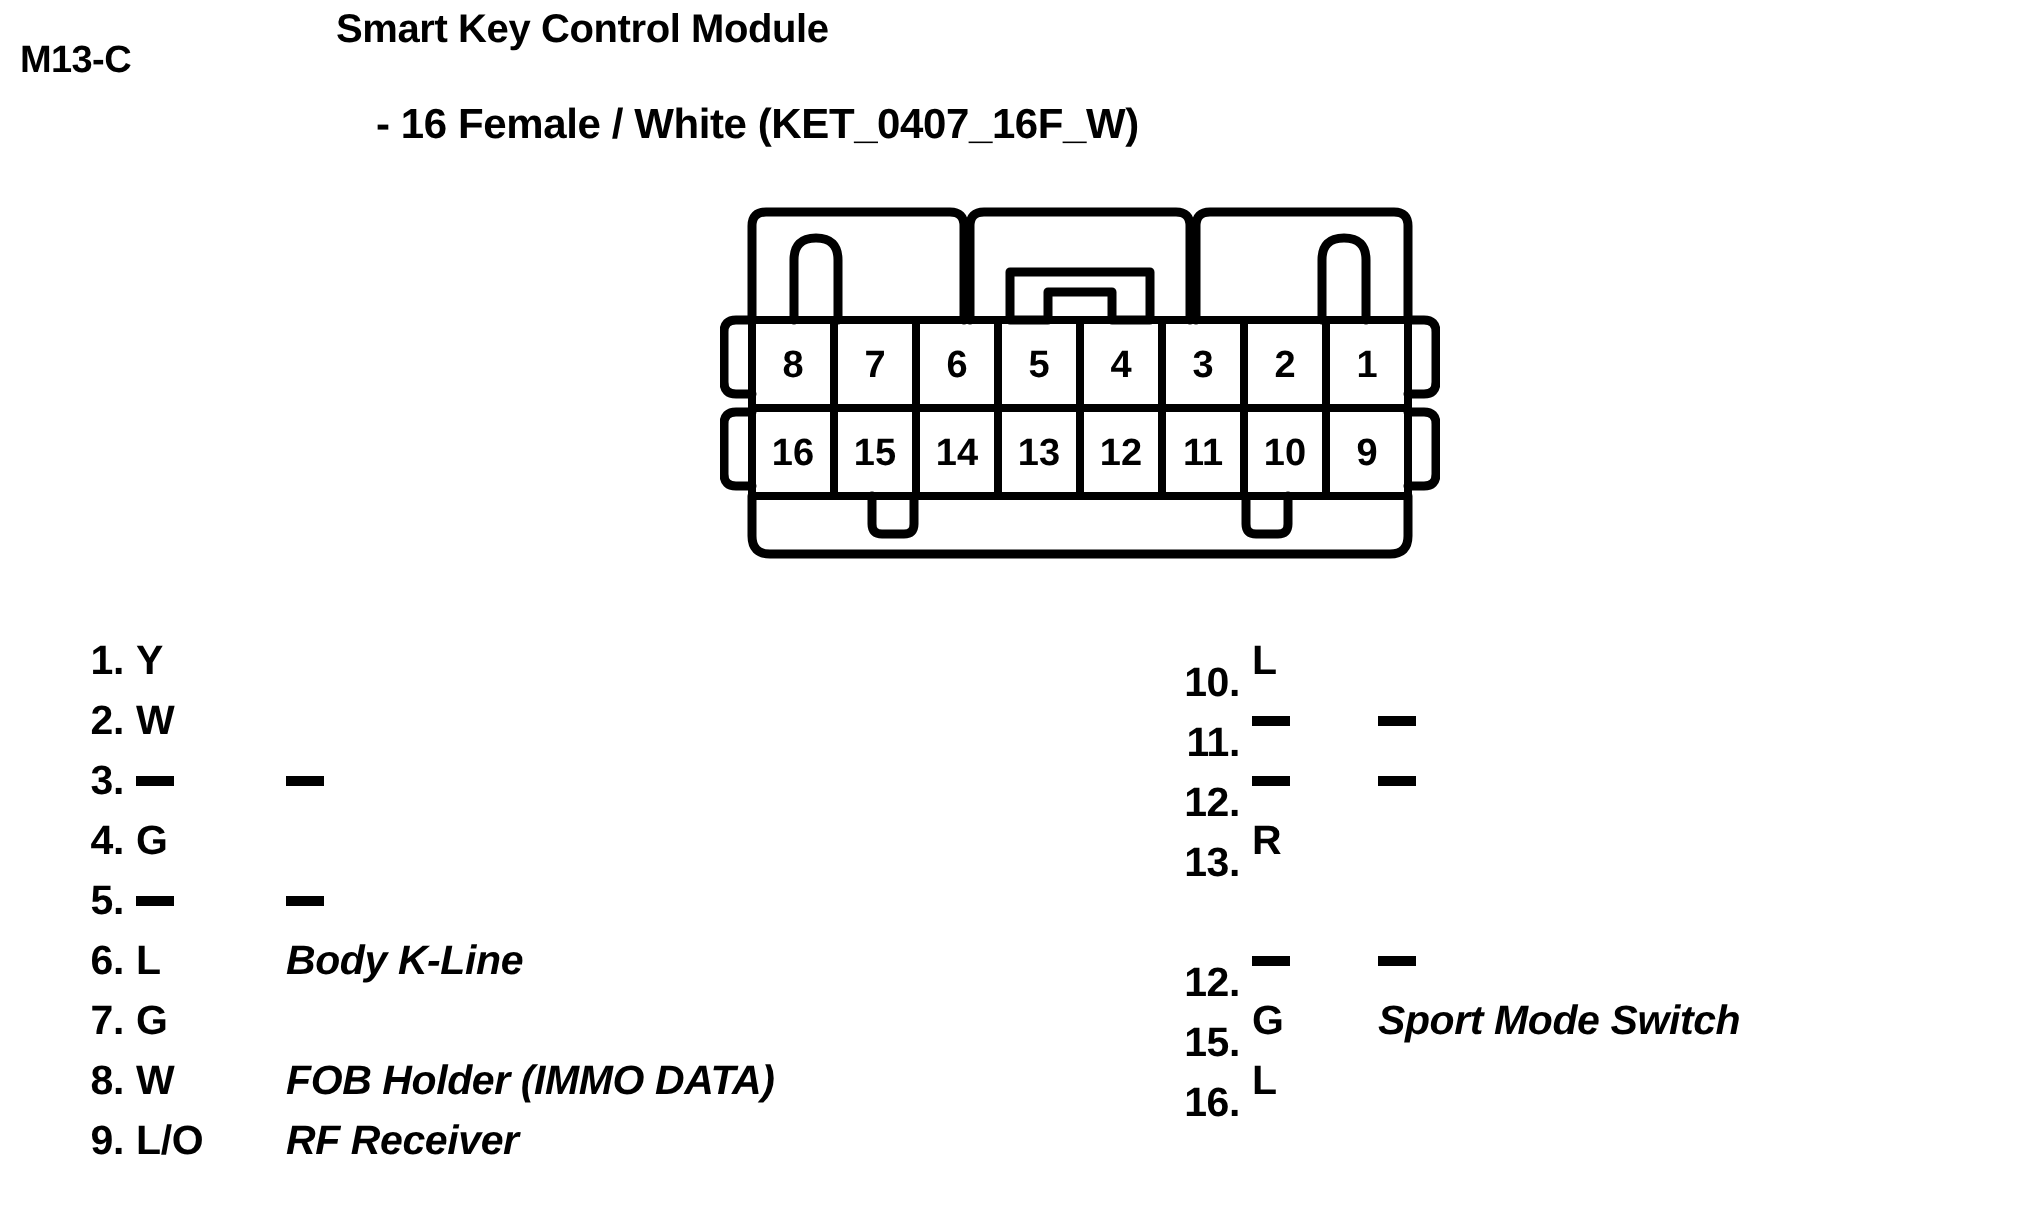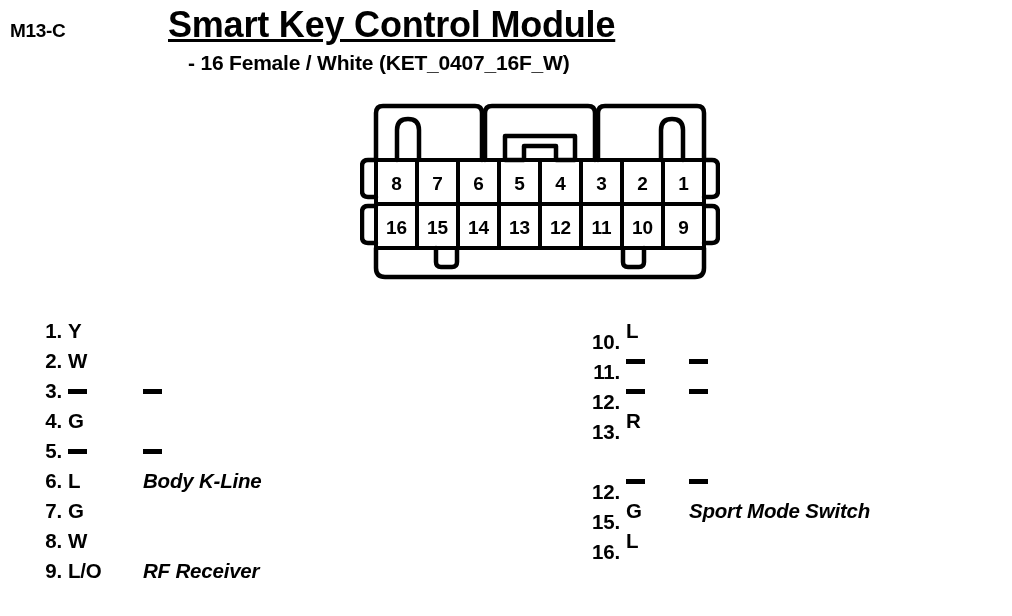--- a/index.html
+++ b/index.html
@@ -25,25 +25,24 @@
     top: 20px;
     font-size: 19px;
     font-weight: bold;
     letter-spacing: -0.3px;
     white-space: nowrap;
   }
   #header-title {
     position: absolute;
     left: 168px;
     top: 4px;
-    font-size: 36px;
+    font-size: 20px;
     font-weight: bold;
     letter-spacing: -0.2px;
     white-space: nowrap;
-    text-decoration: underline;
   }
   #header-subtitle {
     position: absolute;
     left: 166px;
     top: 51px;
     font-size: 21px;
     font-weight: bold;
     letter-spacing: -0.2px;
     white-space: nowrap;
     margin-left: 22px;
@@ -222,20 +221,21 @@
       <span class="pin-code">L</span>
       <span class="pin-desc">Body K-Line</span>
     </div>
     <div class="pin-row">
       <span class="pin-index">7.</span>
       <span class="pin-code">G</span>
     </div>
     <div class="pin-row">
       <span class="pin-index">8.</span>
       <span class="pin-code">W</span>
+      <span class="pin-desc">FOB Holder (IMMO DATA)</span>
     </div>
     <div class="pin-row">
       <span class="pin-index">9.</span>
       <span class="pin-code">L/O</span>
       <span class="pin-desc">RF Receiver</span>
     </div>
   </div>
 
 <div id="pin-list-right" class="pin-list">
     <div class="pin-row">

